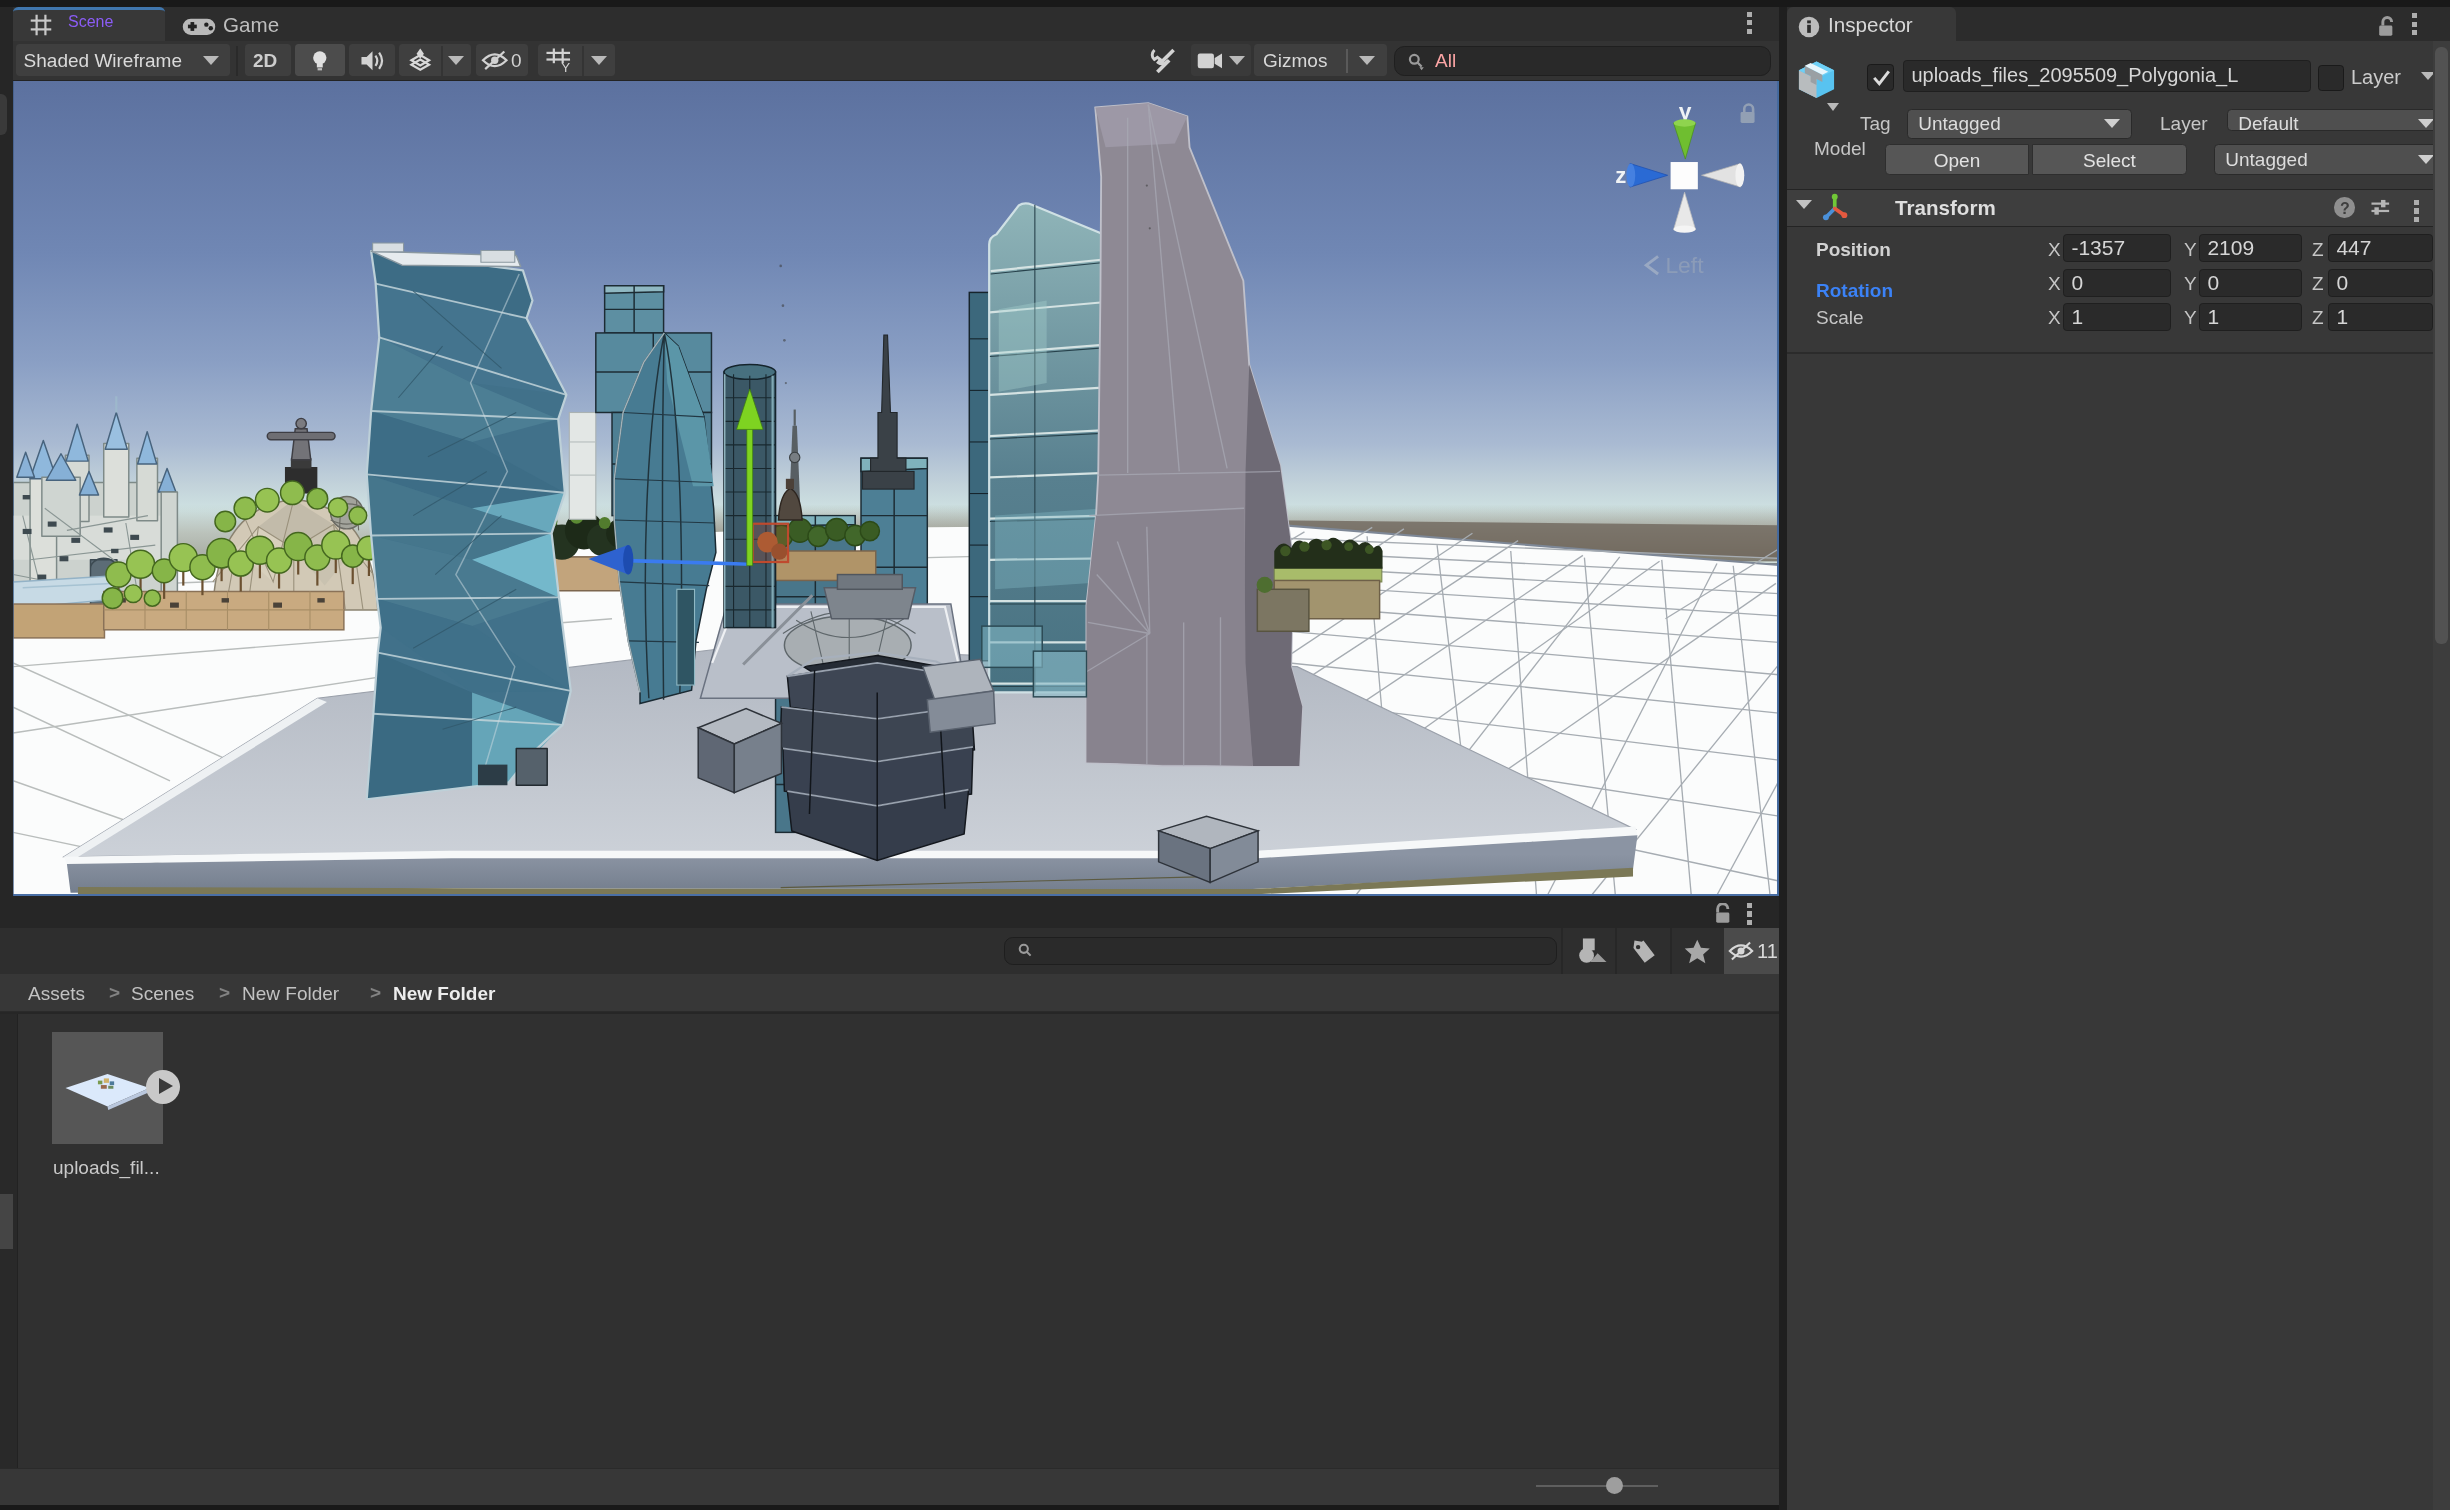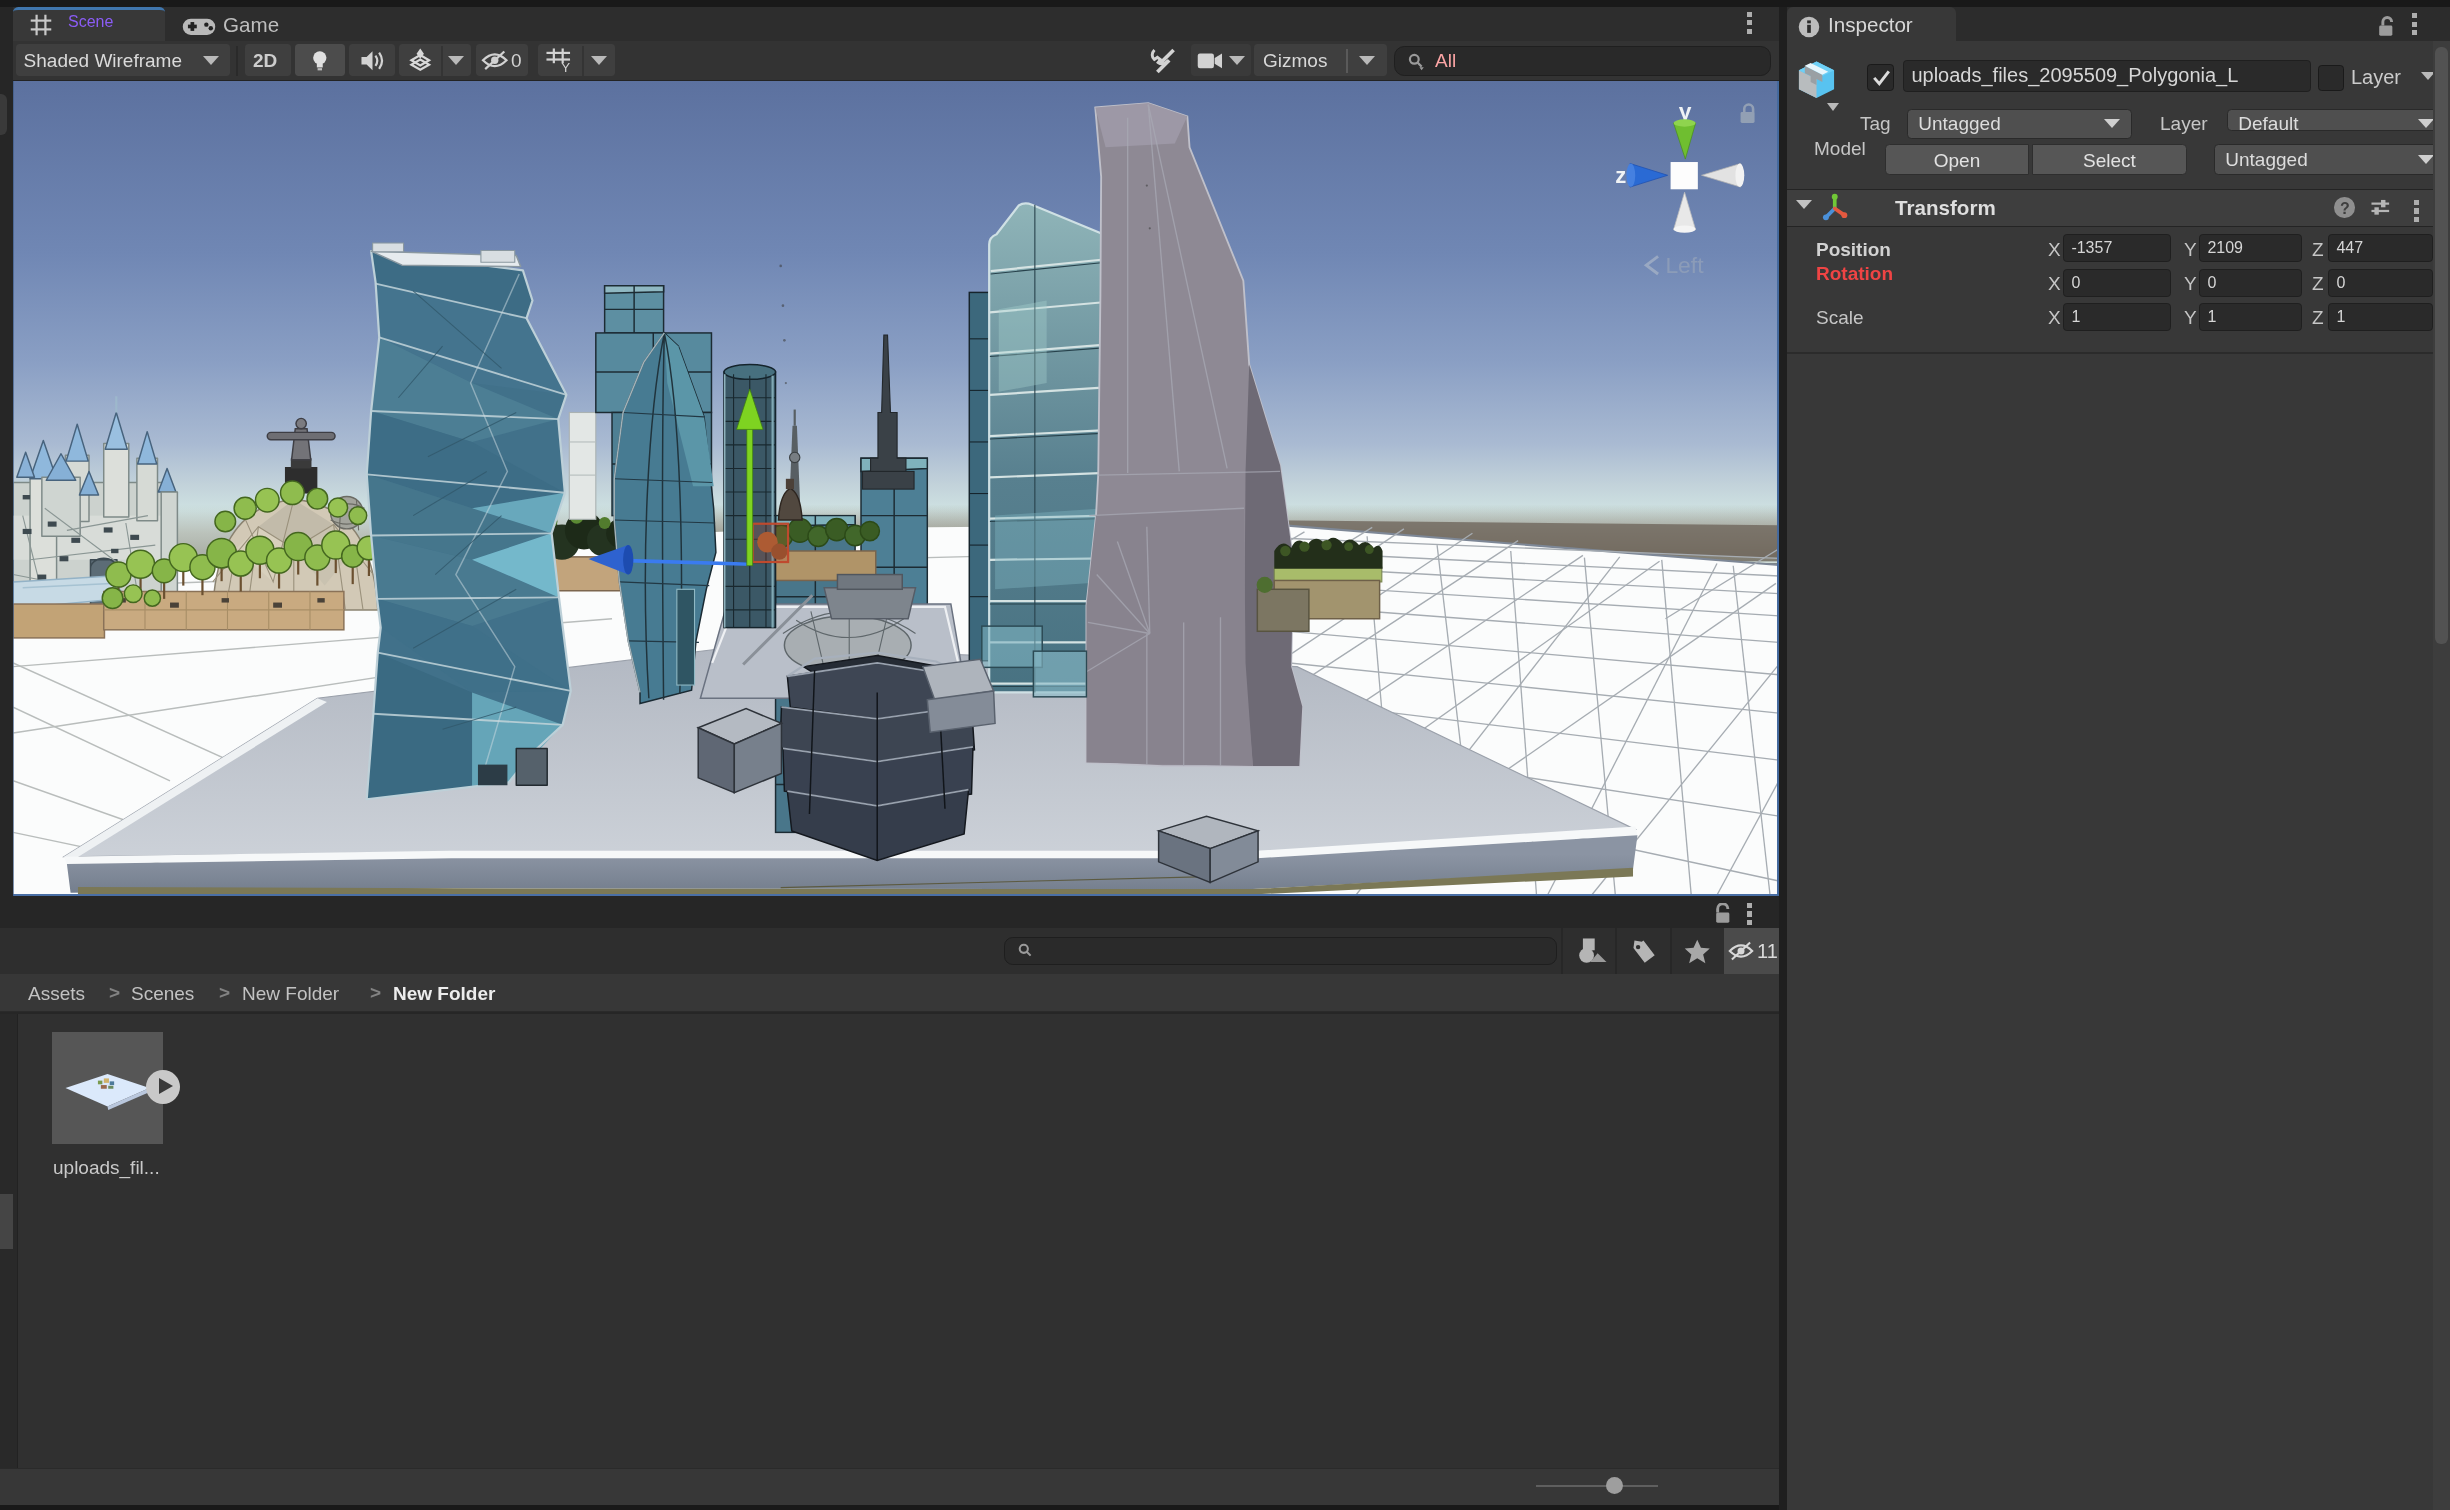--- a/index.html
+++ b/index.html
@@ -3,21 +3,21 @@
 <style>
 *{margin:0;padding:0;box-sizing:border-box}
 html,body{width:2450px;height:1511px;background:#262626;font-family:"Liberation Sans",sans-serif;overflow:hidden}
 .abs{position:absolute}
 #root{position:relative;width:2450px;height:1511px;background:#262626}
 .txt{color:#cfcfcf;font-size:19px;white-space:nowrap}
 .caret{width:0;height:0;border-left:8px solid transparent;border-right:8px solid transparent;border-top:9.6px solid #b9b9b9}
 .tbbtn{background:#3f3f3f;border-radius:3.7px}
 .kebab{display:flex;flex-direction:column;justify-content:space-between;height:22px;width:5.9px}
 .kebab i{display:block;width:5.2px;height:5.2px;background:#aeaeae}
-.field{background:#2a2a2a;border:1.5px solid #1f1f1f;border-radius:3.7px;color:#d6d6d6;font-size:16px;line-height:25px;padding-left:7.4px;overflow:hidden;white-space:nowrap}
+.field{background:#2a2a2a;border:1.5px solid #1f1f1f;border-radius:3.7px;color:#d6d6d6;font-size:21px;line-height:25px;padding-left:7.4px;overflow:hidden;white-space:nowrap}
 .drop{background:#4f4f4f;border:0.7px solid #2a2a2a;border-radius:4.4px;color:#dddddd;font-size:19px;overflow:hidden;white-space:nowrap}
 .btn{background:#565656;color:#e2e2e2;font-size:19px;text-align:center;overflow:hidden;white-space:nowrap}
 .lbl{color:#c6c6c6;font-size:19px;white-space:nowrap}
 </style></head>
 <body>
 <div id="root">
 
 <div class="abs" style="left:0;top:0;width:2450px;height:7.4px;background:#191919"></div>
 
 <div class="abs" style="left:0;top:7.4px;width:12.5px;height:1503px;background:#262626"></div>
@@ -791,21 +791,21 @@
       <i></i>
       <i></i>
     </div>
 <div class="abs lbl" style="left:1816px;top:239px;font-weight:bold;color:#d2d2d2">Position</div>
 <div class="abs lbl" style="left:2048px;top:239px">X</div>
 <div class="abs field" style="left:2063px;top:234px;width:108px;height:28px">-1357</div>
 <div class="abs lbl" style="left:2184px;top:239px">Y</div>
 <div class="abs field" style="left:2199px;top:234px;width:103px;height:28px">2109</div>
 <div class="abs lbl" style="left:2312px;top:239px">Z</div>
 <div class="abs field" style="left:2328px;top:234px;width:105px;height:28px">447</div>
-<div class="abs lbl" style="left:1816px;top:263px;font-weight:bold;color:#ef4444">Rotation</div>
+<div class="abs lbl" style="left:1816px;top:280px;font-weight:bold;color:#3b82f6">Rotation</div>
 <div class="abs lbl" style="left:2048px;top:273px">X</div>
 <div class="abs field" style="left:2063px;top:269px;width:108px;height:28px">0</div>
 <div class="abs lbl" style="left:2184px;top:273px">Y</div>
 <div class="abs field" style="left:2199px;top:269px;width:103px;height:28px">0</div>
 <div class="abs lbl" style="left:2312px;top:273px">Z</div>
 <div class="abs field" style="left:2328px;top:269px;width:105px;height:28px">0</div>
 <div class="abs lbl" style="left:1816px;top:307px">Scale</div>
 <div class="abs lbl" style="left:2048px;top:307px">X</div>
 <div class="abs field" style="left:2063px;top:303px;width:108px;height:28px">1</div>
 <div class="abs lbl" style="left:2184px;top:307px">Y</div>

